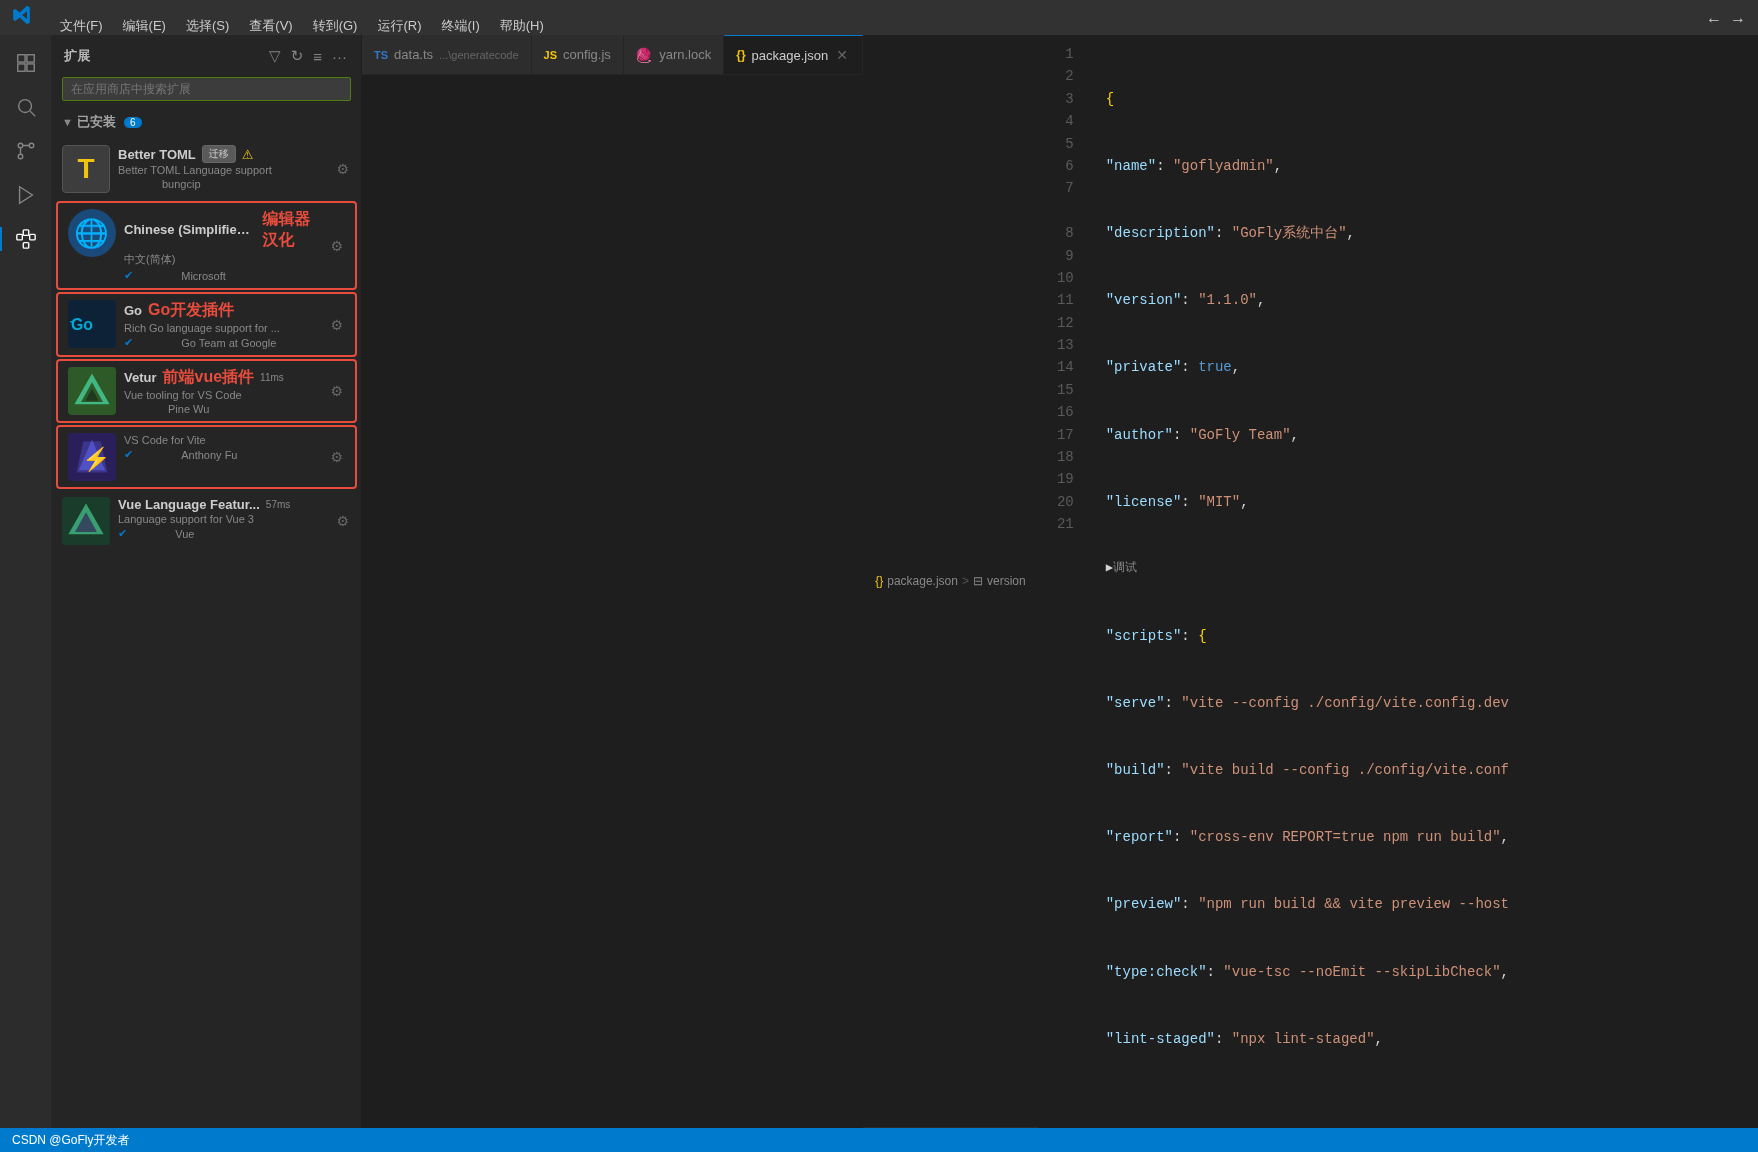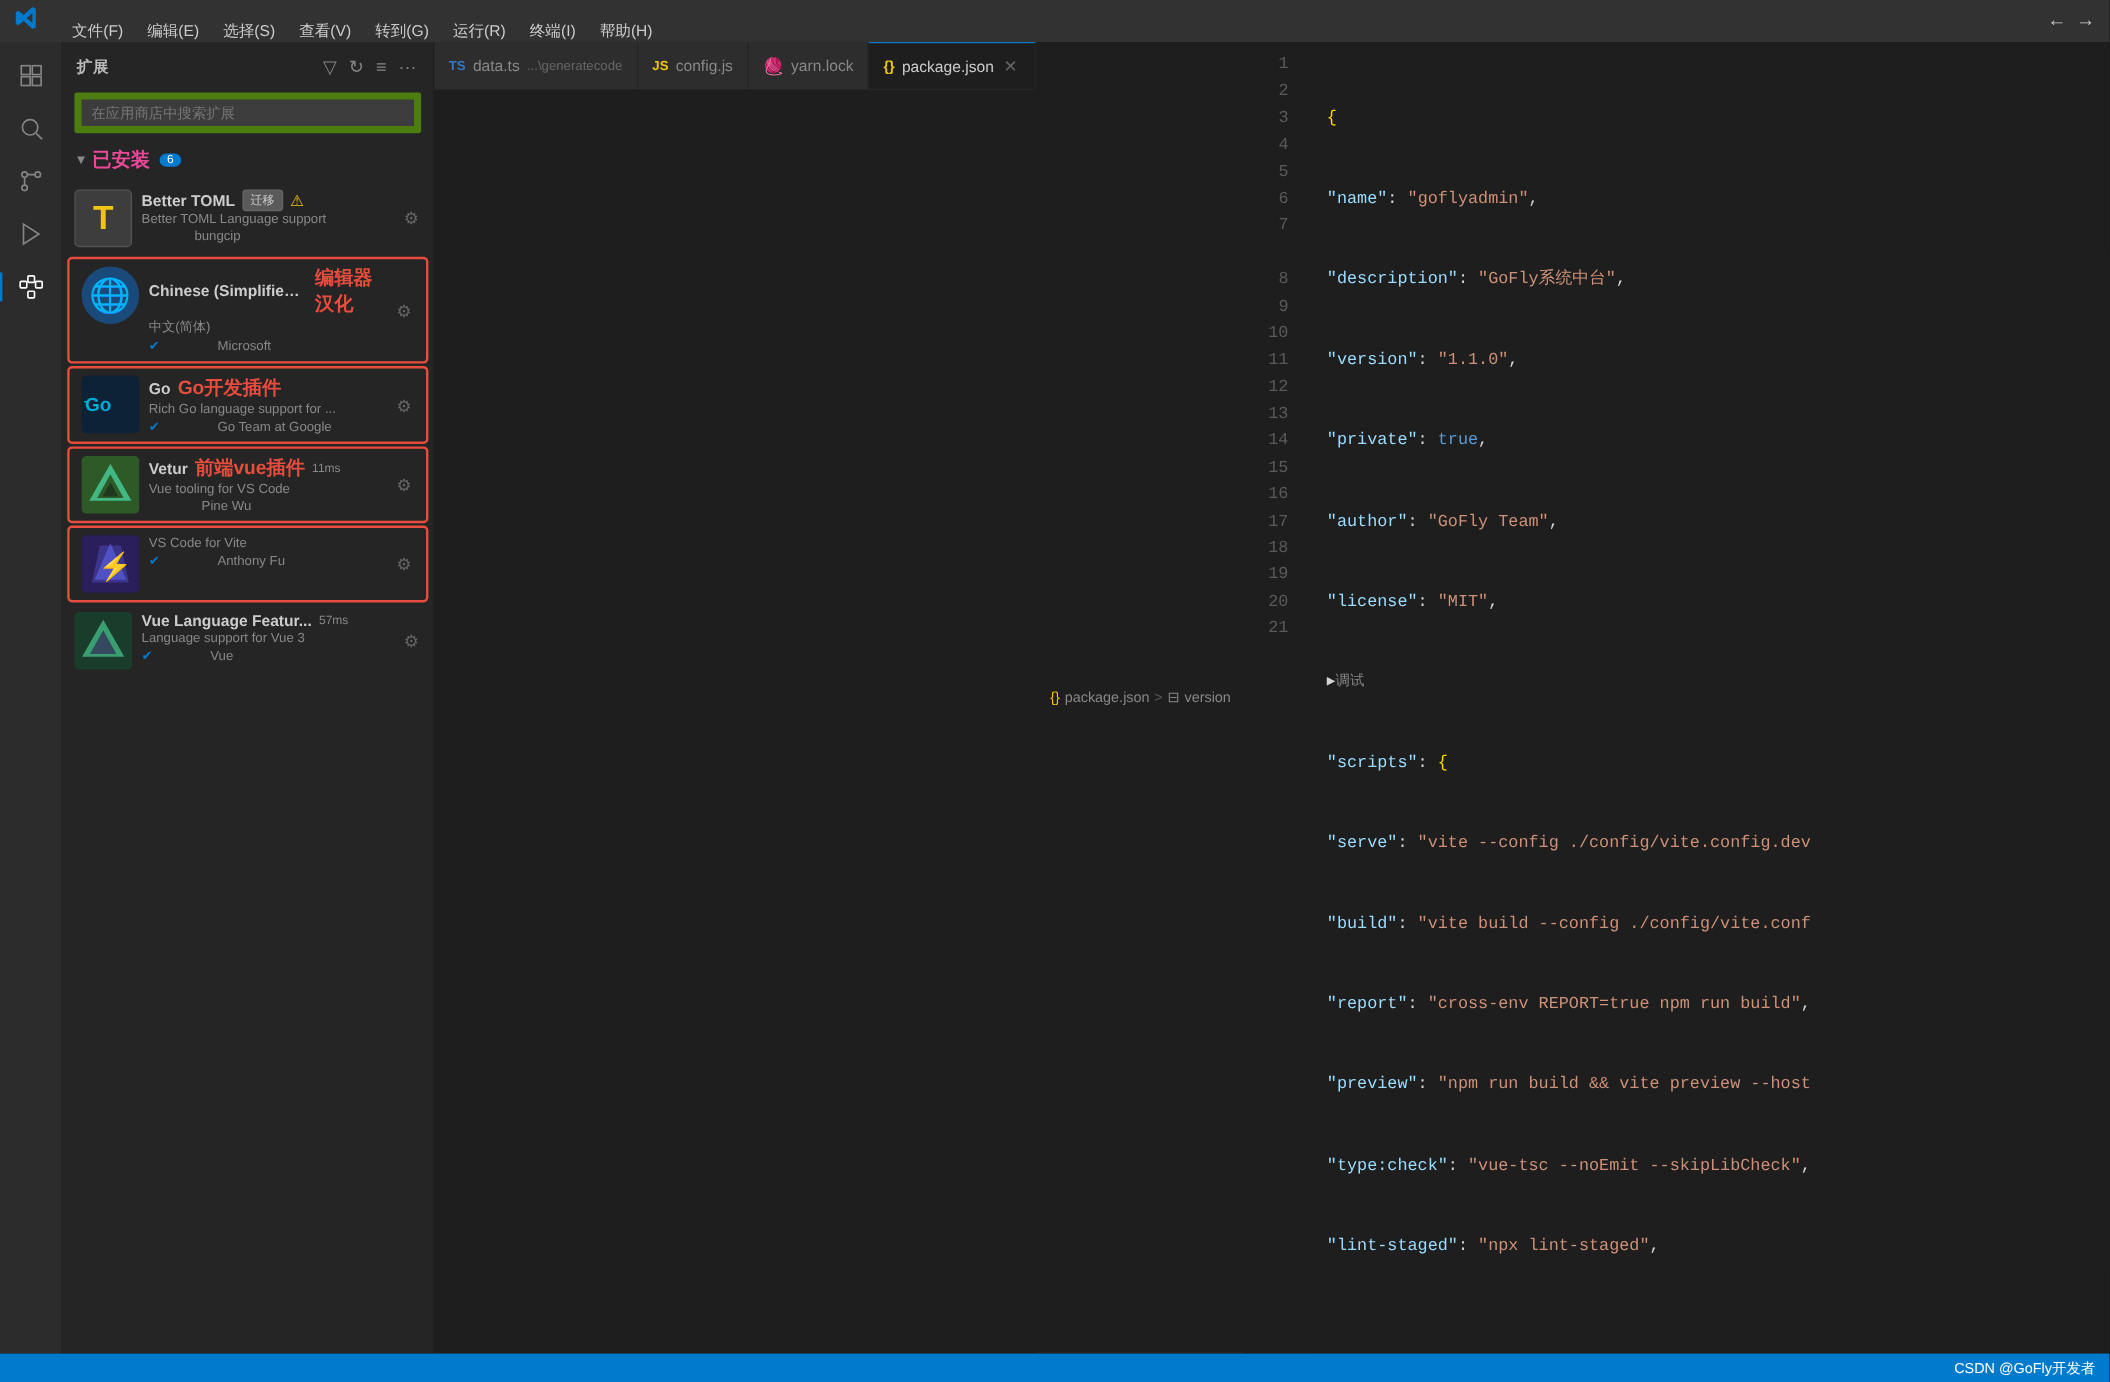--- a/index.html
+++ b/index.html
@@ -123,36 +123,36 @@
     .sidebar-action-icon {
       color: #858585;
       font-size: 15px;
       cursor: pointer;
       padding: 2px;
     }
 
     .search-box {
       margin: 0 10px 8px 10px;
       background: #3c3c3c;
-      border: 6px solid #4d7c0f;
+      border: 1px solid #4d7c0f;
       border-radius: 2px;
       padding: 4px 8px;
       color: #888;
       font-size: 12px;
     }
 
     .installed-header {
       display: flex;
       align-items: center;
       padding: 4px 10px;
       cursor: pointer;
       gap: 4px;
     }
     .installed-header .chevron { color: #888; font-size: 11px; }
-    .installed-header .label { color: #ec4899; font-size: 16px; font-weight: 600; }
+    .installed-header .label { color: #a3a3a3; font-size: 13px; font-weight: 600; }
     .installed-header .badge {
       background: #007acc;
       color: white;
       border-radius: 10px;
       font-size: 10px;
       padding: 0 6px;
       margin-left: 4px;
       min-width: 18px;
       text-align: center;
     }
@@ -360,21 +360,20 @@
     .j-bool { color: #569cd6; }
     .j-colon { color: #d4d4d4; }
     .j-arrow { color: #d4d4d4; font-size: 12px; }
 
     
     .status-bar {
       height: 24px;
       background: #007acc;
       display: flex;
       align-items: center;
-      justify-content: flex-end;
       padding: 0 12px;
       flex-shrink: 0;
     }
     .status-text {
       color: white;
       font-size: 12px;
     }
   </style>
 </head>
 <body>

